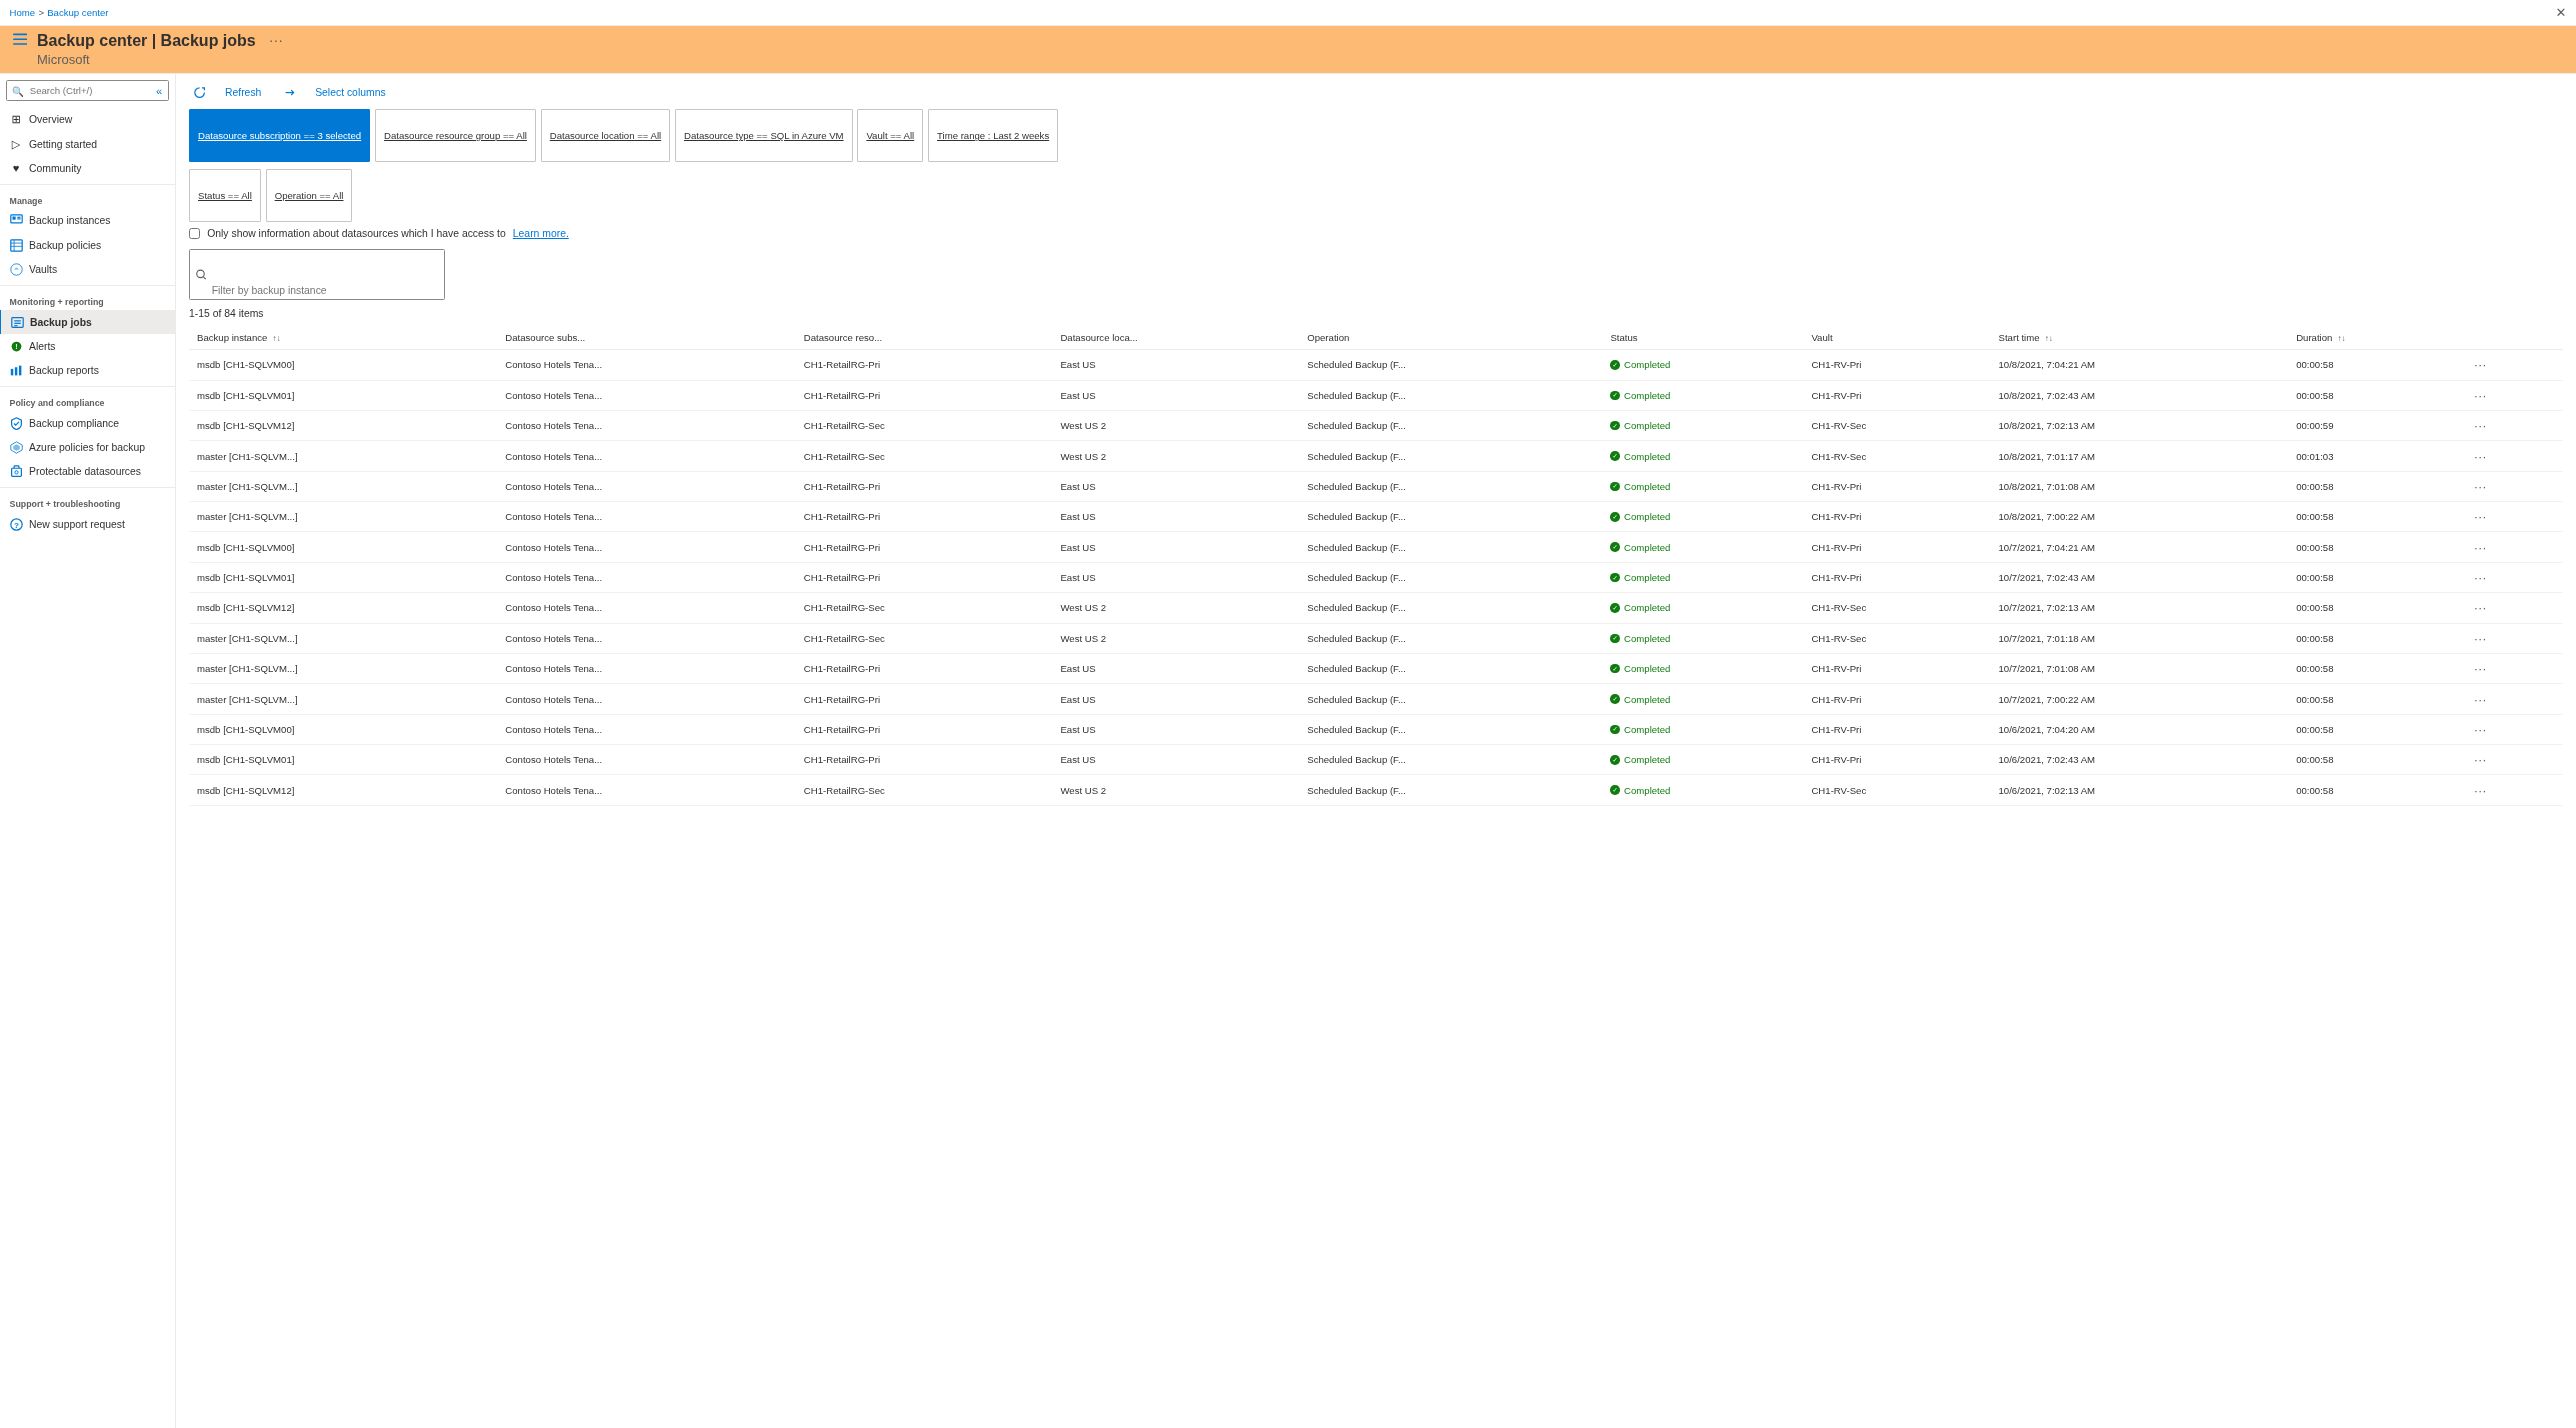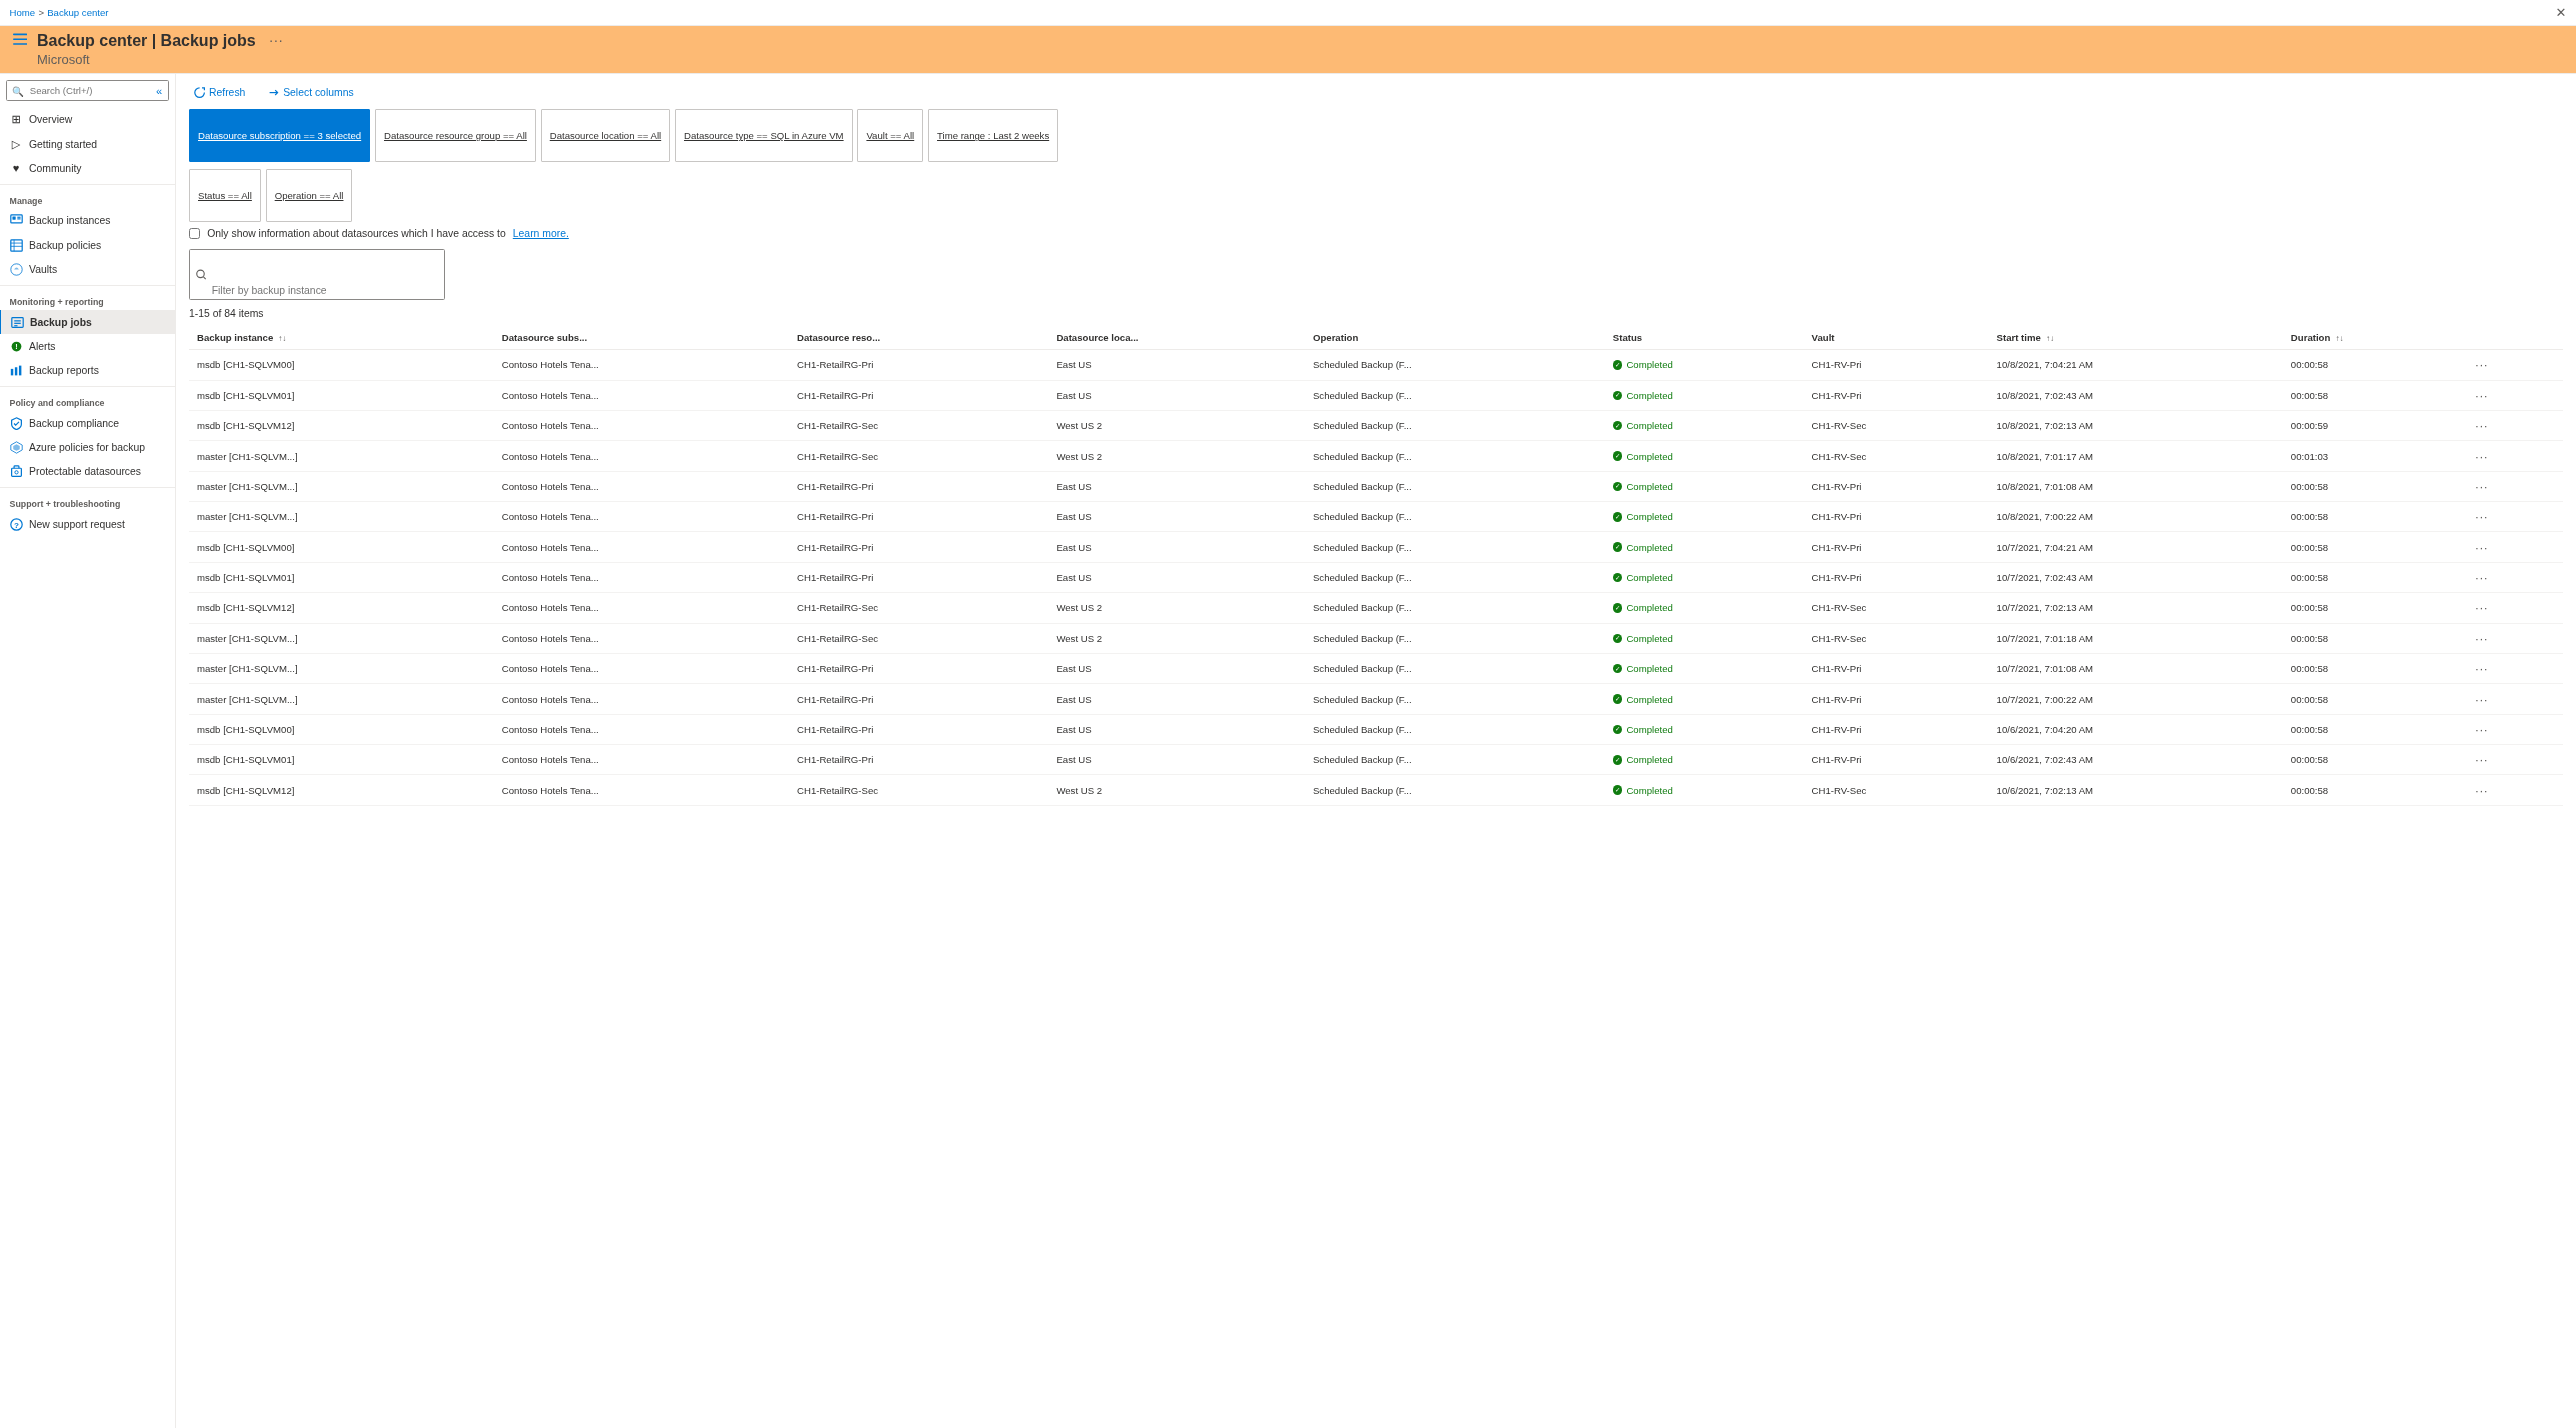--- a/index.html
+++ b/index.html
@@ -32,21 +32,21 @@
     .sidebar-item { display: flex; align-items: center; padding: 5.6px 9.6px; cursor: pointer; gap: 6.4px; font-size: 10.4px; color: #323130; }
     .sidebar-item.active { background: #edebe9; font-weight: 600; border-left: 1.6px solid #0078d4; }
     .sidebar-item .item-icon { width: 13px; height: 13px; flex-shrink: 0; display: flex; align-items: center; justify-content: center; font-size: 11.2px; }
     .sidebar-divider { border: none; border-top: 0.8px solid #edebe9; margin: 3.2px 0; }
 
     
     .content { flex: 1; overflow-y: auto; padding: 9.6px 13px; }
 
     
     .toolbar { display: flex; align-items: center; gap: 13px; margin-bottom: 8px; }
-    .toolbar-btn { display: flex; align-items: flex-start; gap: 4px; font-size: 10.4px; color: #0078d4; cursor: pointer; border: none; background: none; padding: 3.2px 4.8px; }
+    .toolbar-btn { display: flex; align-items: flex-start; gap: 20px; font-size: 10.4px; color: #0078d4; cursor: pointer; border: none; background: none; padding: 3.2px 4.8px; }
 
     
     .filter-row { display: flex; flex-wrap: wrap; gap: 4.8px; margin-bottom: 6.4px; }
     .filter-pill { padding: 20px 8px; border-radius: 1px; font-size: 9.6px; cursor: pointer; border: 0.8px solid #c8c6c4; background: #fff; color: #323130; white-space: nowrap; text-decoration: underline; }
     .filter-pill.active { background: #0078d4; color: #fff; border-color: #0078d4; }
 
     
     .checkbox-row { display: flex; align-items: center; gap: 7px; margin-bottom: 9.6px; font-size: 10.4px; }
     .checkbox-row input { width: 11.2px; height: 11.2px; }
     .checkbox-row a { color: #0078d4; }
@@ -55,21 +55,21 @@
     .filter-input-row { margin-bottom: 8px; }
     .filter-input { display: flex; align-items: center; border: 0.8px solid #8a8886; border-radius: 1.6px; padding: 3.2px 6.4px; width: 256px; gap: 4.8px; }
     .filter-input input { border: none; outline: none; font-size: 10.4px; width: 100%; color: #605e5c; margin-top: 32px; }
 
     
     .items-count { font-size: 10.4px; color: #323130; margin-bottom: 6.4px; }
 
     
     .table-wrapper { overflow-x: auto; }
     table { width: 100%; border-collapse: collapse; }
-    th { padding: 6.4px 8px; text-align: left; font-size: 9.6px; font-weight: 700; color: #323130; border-bottom: 1.6px solid #edebe9; white-space: nowrap; cursor: pointer; }
+    th { padding: 6.4px 8px; text-align: left; font-size: 9.6px; font-weight: 400; color: #323130; border-bottom: 1.6px solid #edebe9; white-space: nowrap; cursor: pointer; }
     th .sort-icon { font-size: 8px; color: #605e5c; margin-left: 2.4px; }
     td { padding: 5.6px 8px; font-size: 9.6px; color: #323130; border-bottom: 0.8px solid #f3f2f1; white-space: nowrap; }
     .status-completed { display: flex; align-items: center; gap: 4px; color: #107c10; }
     .status-dot { width: 9.6px; height: 9.6px; border-radius: 50%; background: #107c10; display: flex; align-items: center; justify-content: center; }
     .status-dot::after { content: '✓'; color: white; font-size: 6.4px; }
     .more-btn { background: none; border: none; cursor: pointer; color: #605e5c; font-size: 13px; padding: 1.6px 4.8px; }
 
     
     .pagination { display: flex; align-items: center; gap: 6.4px; padding: 9.6px 0; font-size: 10.4px; }
     .page-btn { padding: 3.2px 9.6px; border: 0.8px solid #8a8886; border-radius: 1.6px; cursor: pointer; background: #fff; font-size: 10.4px; color: #323130; }

